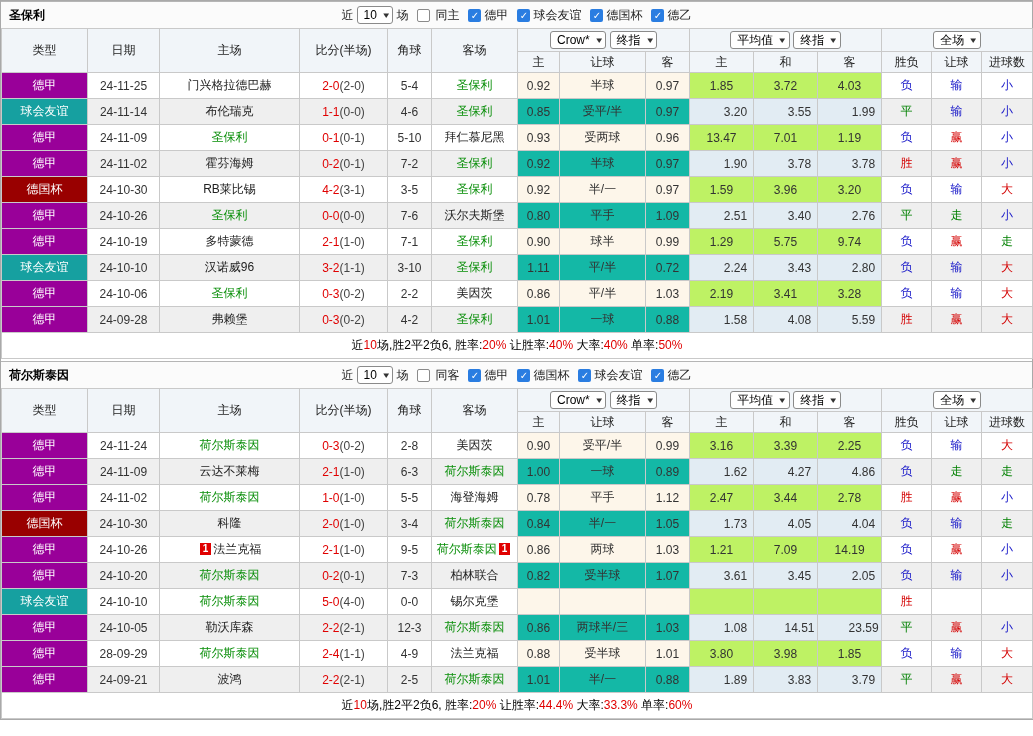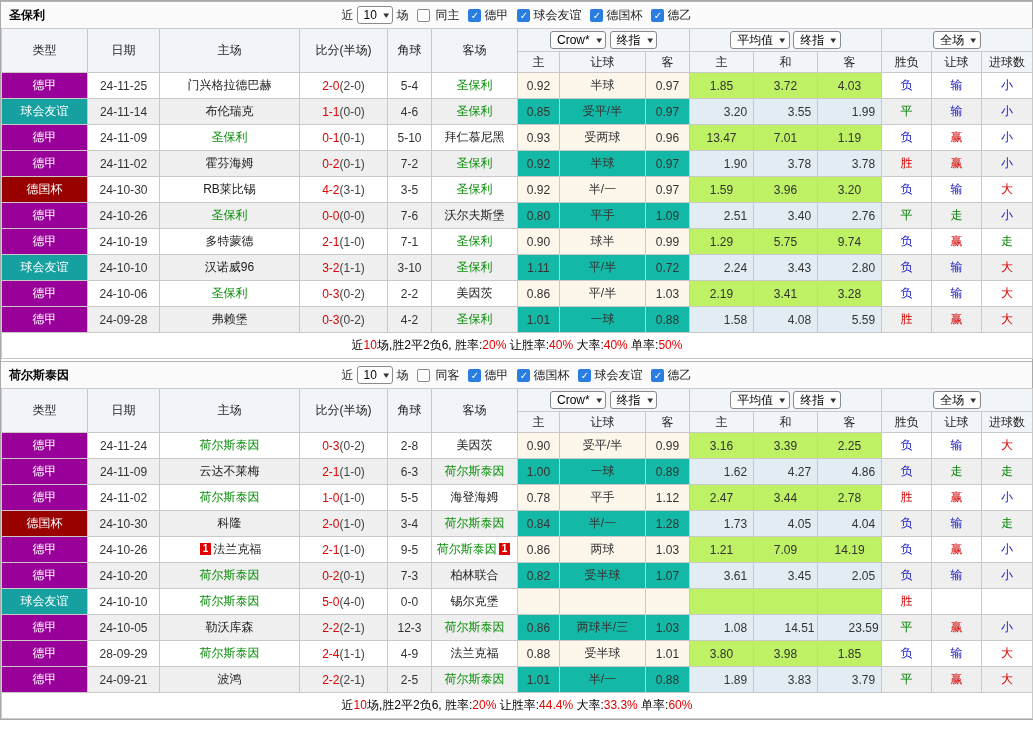--- a/index.html
+++ b/index.html
@@ -467,21 +467,21 @@
           </tr>
           <tr class="alt">
             <td class="type lg-darkred">德国杯</td>
             <td>24-10-30</td>
             <td><span class="tm">科隆</span></td>
             <td><span class="sc">2-0</span><span class="hf">(1-0)</span></td>
             <td>3-4</td>
             <td><span class="tm hl">荷尔斯泰因</span></td>
             <td class="odds">0.84</td>
             <td class="odds">半/一</td>
-            <td class="odds">1.28</td>
+            <td class="odds">1.05</td>
             <td class="avg">1.73</td>
             <td class="avg">4.05</td>
             <td class="avg">4.04</td>
             <td class="res cb2">负</td>
             <td class="res cb2">输</td>
             <td class="res cg">走</td>
           </tr>
           <tr>
             <td class="type lg-purple">德甲</td>
             <td>24-10-26</td>

